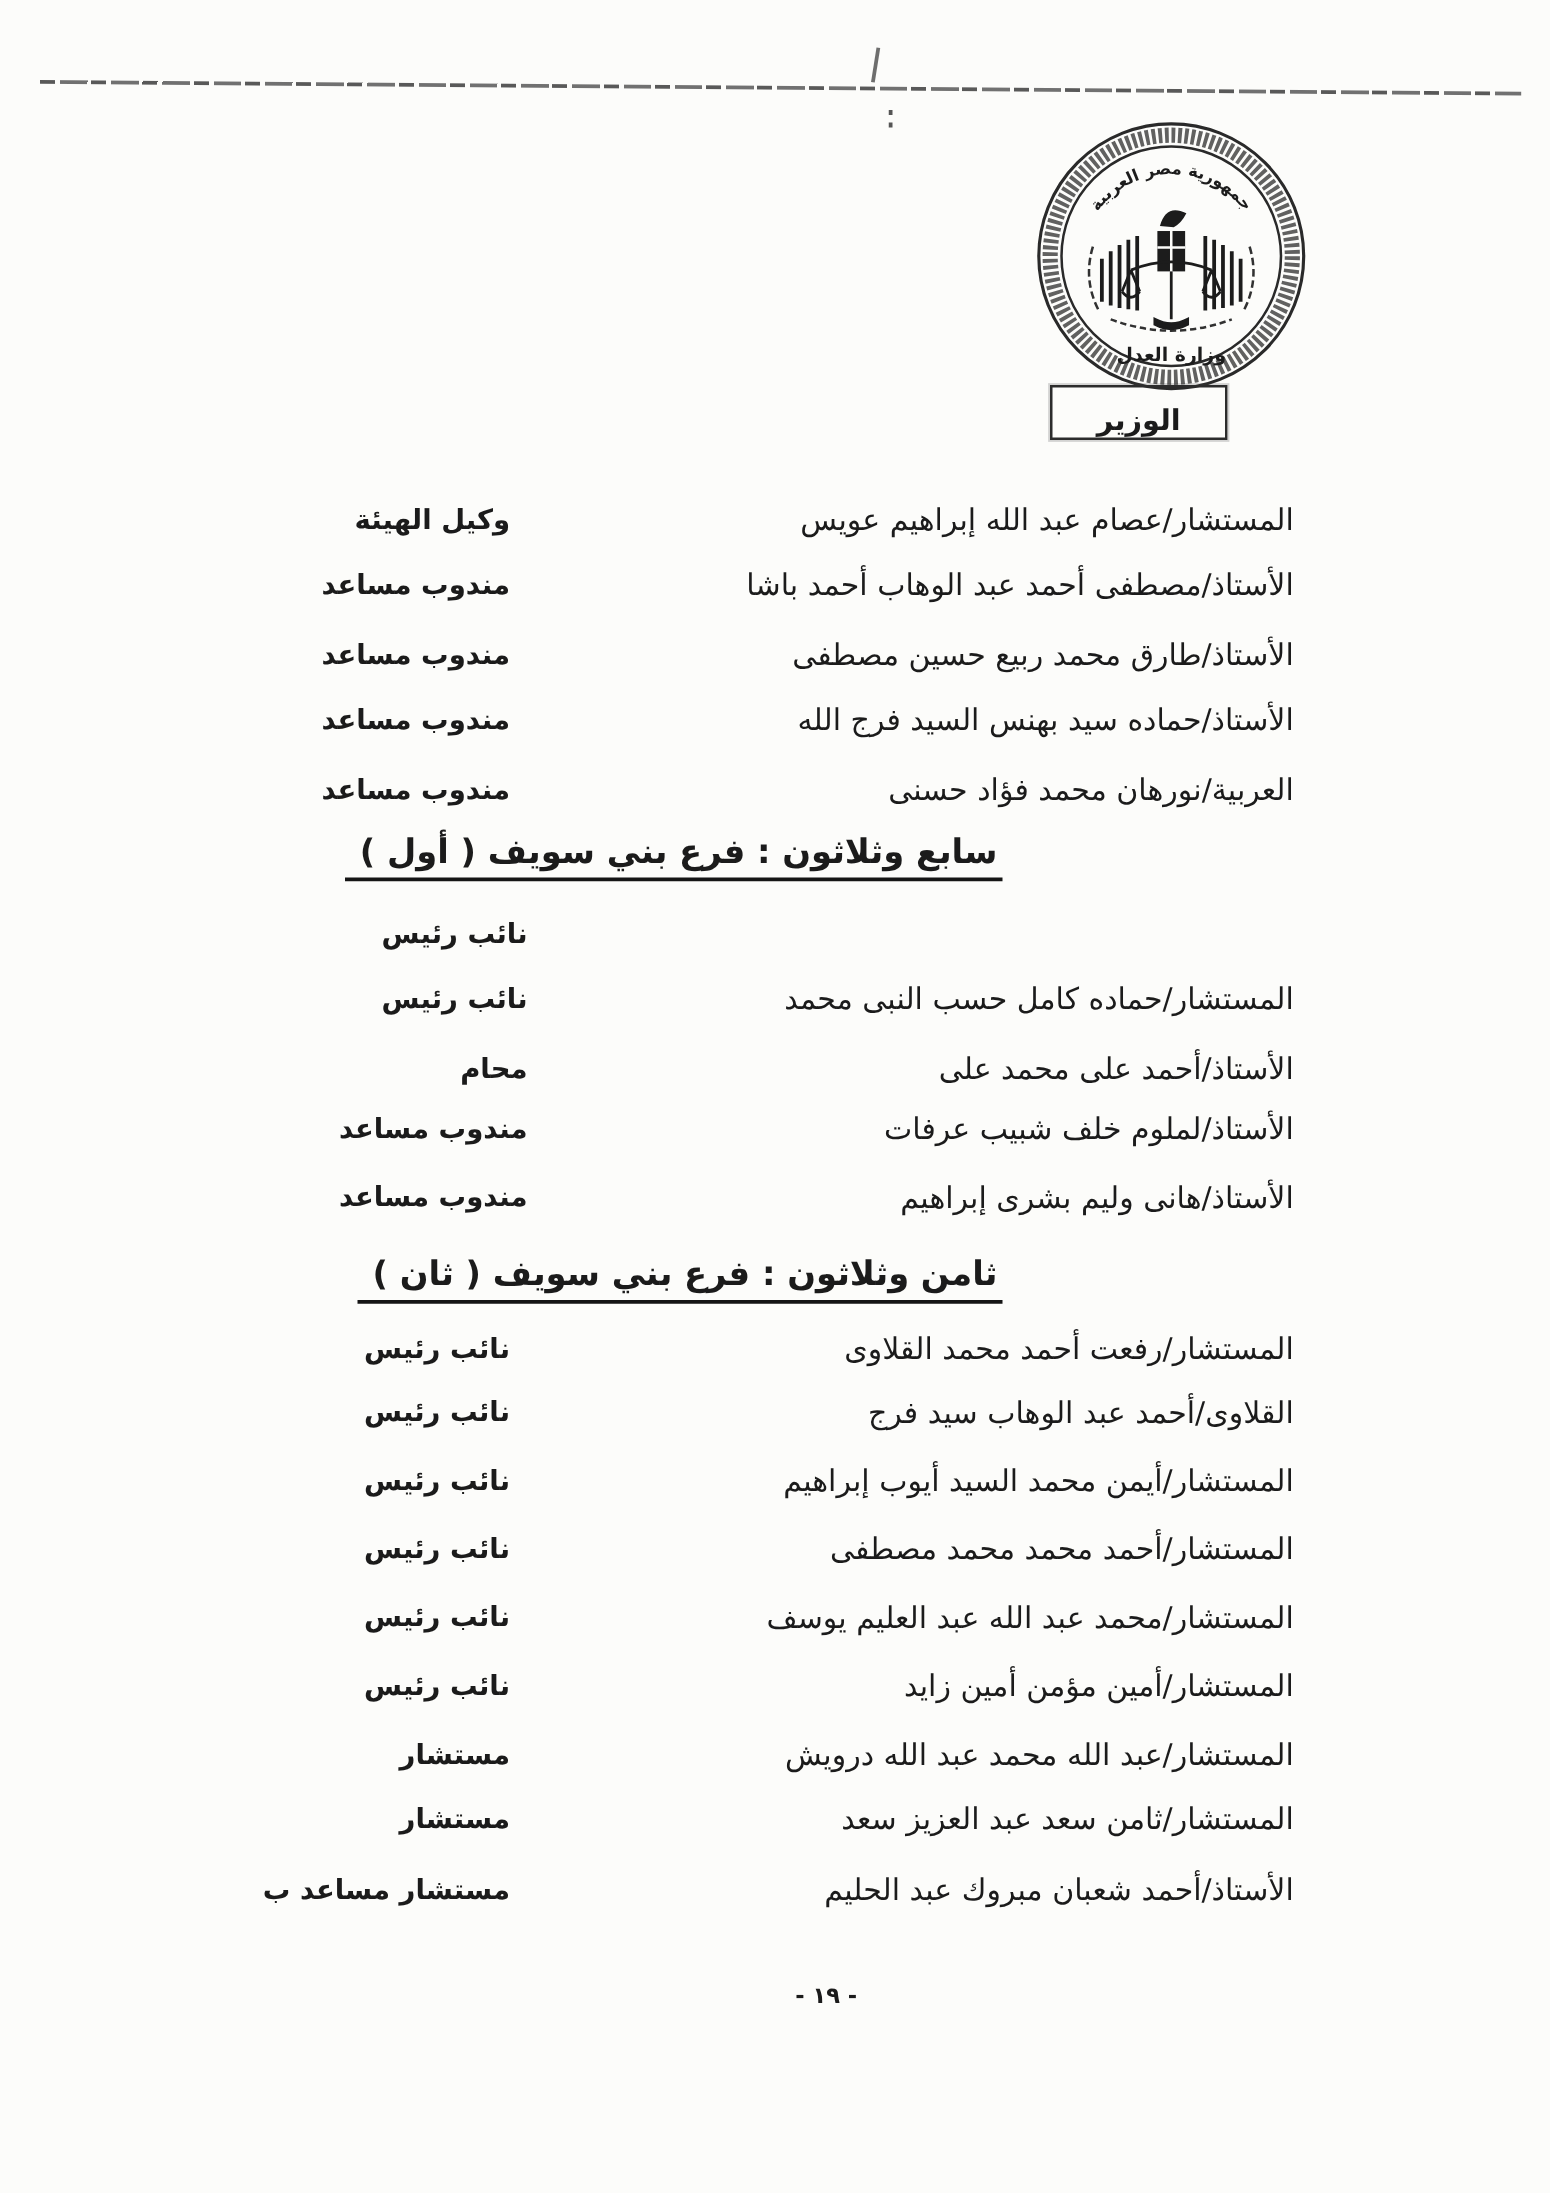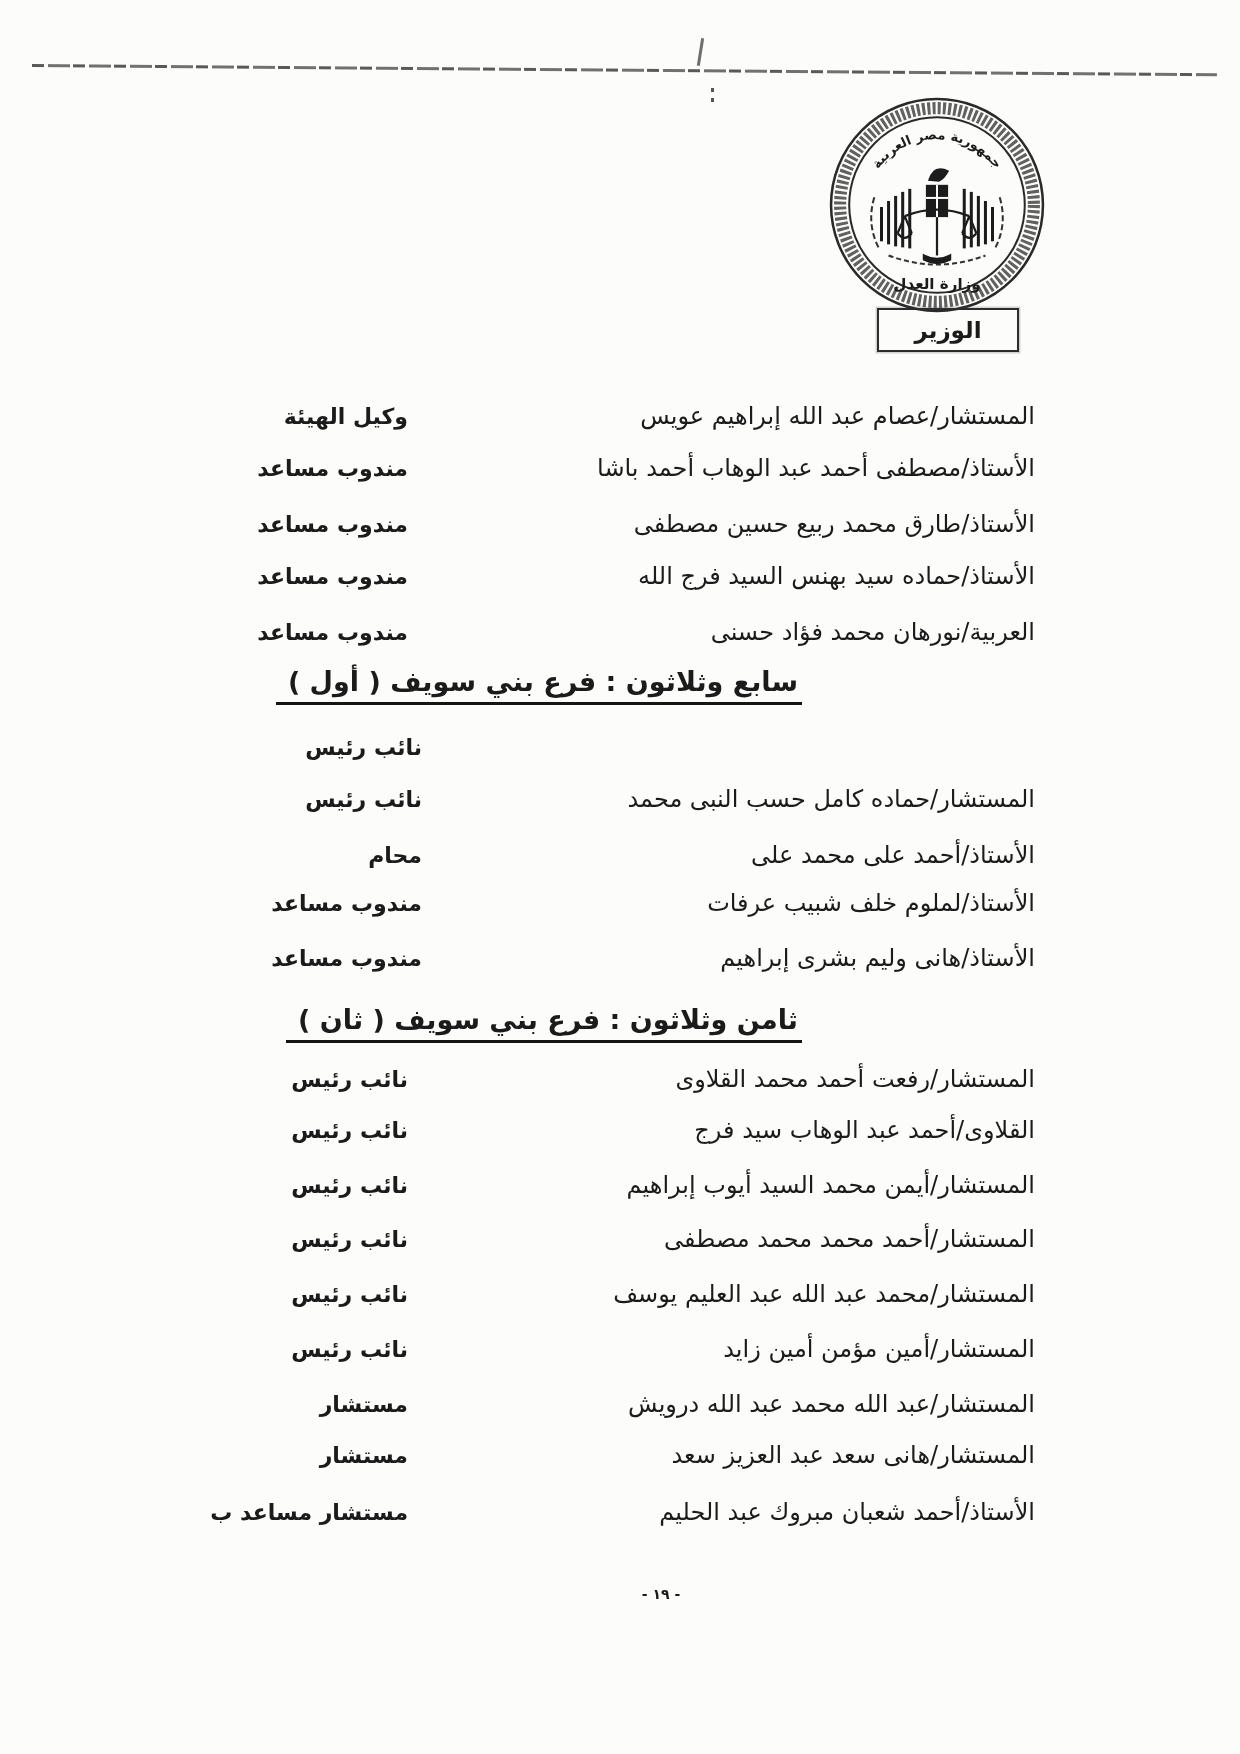--- a/index.html
+++ b/index.html
@@ -14,23 +14,23 @@
     background:repeating-linear-gradient(90deg,#3c3c3c 0 12px,rgba(0,0,0,0) 12px 16px,#585858 16px 38px,rgba(0,0,0,0) 38px 41px);
     transform:rotate(0.45deg);transform-origin:left center;opacity:.85;
   }
   .tick-artifact{position:absolute;left:699px;top:38px;width:3px;height:28px;background:#4a4a4a;transform:rotate(9deg);opacity:.8;}
   .colon-artifact{position:absolute;left:711px;top:88px;width:3px;height:16px;}
   .colon-artifact i{display:block;width:3px;height:4px;background:#555;margin-bottom:6px;}
   
   .seal{position:absolute;left:826px;top:94px;width:222px;height:222px;}
   
   .minister-box{
-    position:absolute;left:877px;top:308px;width:138px;height:40px;
+    position:absolute;left:840px;top:308px;width:138px;height:40px;
     border:2.5px solid #2c2c2c;box-shadow:0 0 0 1.5px rgba(70,70,70,.22);
-    display:flex;align-items:center;justify-content:center;
+    display:flex;align-items:flex-end;justify-content:center;
     font-size:23px;font-weight:700;direction:rtl;
   }
   
   .row{position:absolute;left:0;width:100%;height:38px;}
   .name{
     position:absolute;right:205px;top:0;direction:rtl;white-space:nowrap;
     font-size:24px;font-weight:400;
   }
   .rank{
     position:absolute;right:832px;top:2px;direction:rtl;white-space:nowrap;
@@ -39,21 +39,21 @@
   .row.sec37 .rank{right:818px;}
   
   .section-title{
     position:absolute;right:438px;direction:rtl;white-space:nowrap;
     font-size:27px;font-weight:700;
     border-bottom:3px solid #151515;padding:0 4px 5px 12px;
   }
   
   .page-number{
     position:absolute;left:606px;top:1586px;width:110px;text-align:center;
-    font-size:14px;font-weight:700;letter-spacing:5px;direction:rtl;
+    font-size:18px;font-weight:700;letter-spacing:5px;direction:rtl;
   }
 </style>
 </head>
 <body>
 
 <div class="page">
 
   <div class="topline"></div>
   <div class="tick-artifact"></div>
   <div class="colon-artifact">
@@ -180,21 +180,21 @@
   </div>
   <div class="row" style="top:1335px">
     <span class="name">المستشار/أمين مؤمن أمين زايد</span>
     <span class="rank">نائب رئيس</span>
   </div>
   <div class="row" style="top:1390px">
     <span class="name">المستشار/عبد الله محمد عبد الله درويش</span>
     <span class="rank">مستشار</span>
   </div>
   <div class="row" style="top:1441px">
-    <span class="name">المستشار/هانى سعد عبد العزيز سعد</span>
+    <span class="name">المستشار/ثامن سعد عبد العزيز سعد</span>
     <span class="rank">مستشار</span>
   </div>
   <div class="row" style="top:1498px">
     <span class="name">الأستاذ/أحمد شعبان مبروك عبد الحليم</span>
     <span class="rank">مستشار مساعد ب</span>
   </div>
 
   <div class="page-number">- ١٩ -</div>
 
 </div>

